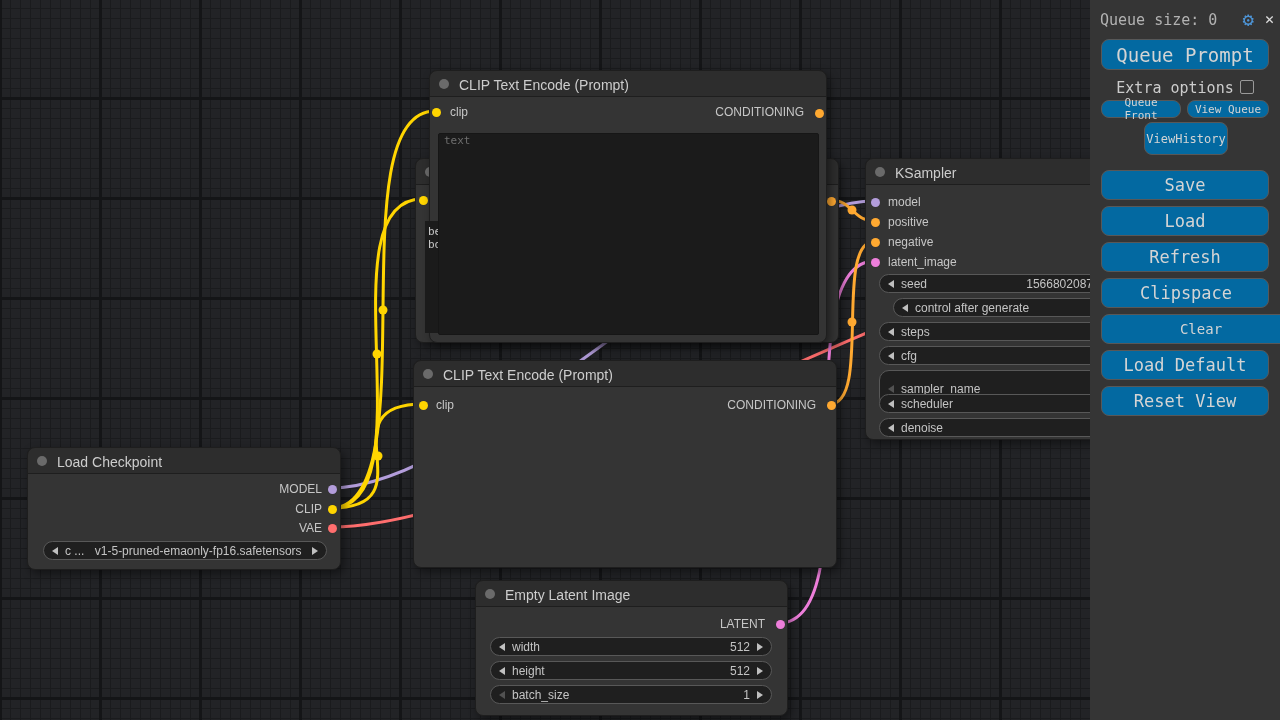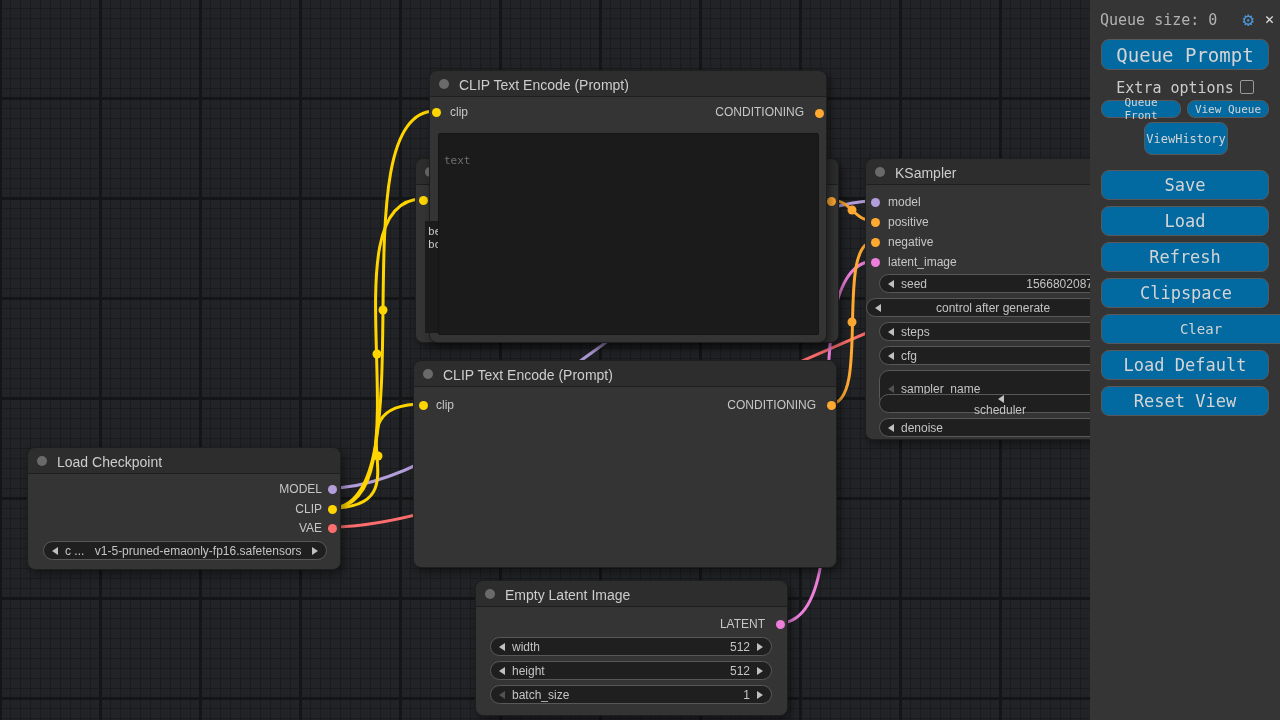--- a/index.html
+++ b/index.html
@@ -26,21 +26,21 @@
   .tri-l{width:0;height:0;border-top:4.5px solid transparent;border-bottom:4.5px solid transparent;
          border-right:6px solid #c0c0c0;margin-left:8px;flex:none;}
   .tri-r{width:0;height:0;border-top:4.5px solid transparent;border-bottom:4.5px solid transparent;
          border-left:6px solid #c0c0c0;margin-right:8px;flex:none;}
   .dim{border-right-color:#525252;}
   .plabel{margin-left:7px;white-space:nowrap;}
   .pval{flex:1;text-align:right;margin-right:7px;white-space:nowrap;}
   .pval.ctr{text-align:center;margin-right:0;}
   .pval.kpad{margin-right:20px;}
   .ta{position:absolute;background:#1b1b1b;border:1px solid #161616;color:#c9c9c9;
-      font:11px "DejaVu Sans Mono",monospace;line-height:13px;padding:20px 5px;resize:none;outline:none;
+      font:11px "DejaVu Sans Mono",monospace;line-height:13px;padding:0 5px;resize:none;outline:none;
       border-radius:2px;box-sizing:border-box;}
   .ta::placeholder{color:#6e6e6e;}
   #sliver{position:absolute;left:425px;top:221px;width:13px;height:112px;background:#1b1b1b;z-index:3;
       overflow:hidden;font:11px "DejaVu Sans Mono",monospace;line-height:13px;color:#c9c9c9;padding:4px 0 0 3px;box-sizing:border-box;}
   #sliver div{white-space:nowrap;}
   #menu{position:absolute;left:1090px;top:0;width:190px;height:720px;background:#353535;z-index:10;
         font-family:"DejaVu Sans Mono",monospace;color:#c8c8c8;}
   .mbtn{position:absolute;background:#0369a1;border:1px solid #585858;border-radius:8px;color:#d4d4d4;
         font-family:inherit;text-align:center;cursor:pointer;display:flex;align-items:center;justify-content:center;box-sizing:border-box;}
   #qrow{position:absolute;left:10px;top:10px;right:6px;display:flex;align-items:center;}
@@ -123,41 +123,41 @@
     <span class="dot" style="left:4.5px;top:78.5px;background:#FFA931;"></span>
     <span class="lbl" style="left:22px;top:76px;">negative</span>
     <span class="dot" style="left:4.5px;top:98.5px;background:#ED7EDA;"></span>
     <span class="lbl" style="left:22px;top:96px;">latent_image</span>
 
     <div class="pill" style="left:13px;top:115px;width:235px;height:19px;">
       <span class="tri-l"></span>
       <span class="plabel">seed</span>
       <span class="pval kpad">1566802087</span>
     </div>
-    <div class="pill" style="left:0;top:139px;width:235px;height:19px;gap:48px;">
+    <div class="pill" style="left:27px;top:139px;width:235px;height:19px;">
       <span class="tri-l"></span>
       <span class="plabel">control after generate</span>
       <span class="pval kpad">ran</span>
     </div>
     <div class="pill" style="left:13px;top:163px;width:235px;height:19px;">
       <span class="tri-l"></span>
       <span class="plabel">steps</span>
       <span class="pval kpad"></span>
     </div>
     <div class="pill" style="left:13px;top:187px;width:235px;height:19px;">
       <span class="tri-l"></span>
       <span class="plabel">cfg</span>
       <span class="pval kpad"></span>
     </div>
     <div class="pill" style="left:13px;top:211px;width:235px;height:37px;">
       <span class="tri-l dim"></span>
       <span class="plabel">sampler_name</span>
       <span class="pval kpad"></span>
     </div>
-    <div class="pill" style="left:13px;top:235px;width:235px;height:19px;flex-direction:column;">
+    <div class="pill" style="left:13px;top:235px;width:235px;height:19px;">
       <span class="tri-l"></span>
       <span class="plabel">scheduler</span>
       <span class="pval kpad"></span>
     </div>
     <div class="pill" style="left:13px;top:259px;width:235px;height:19px;">
       <span class="tri-l"></span>
       <span class="plabel">denoise</span>
       <span class="pval kpad"></span>
     </div>
   </div>

